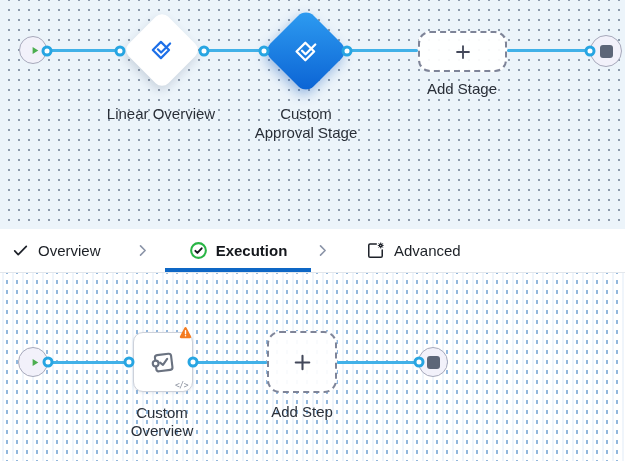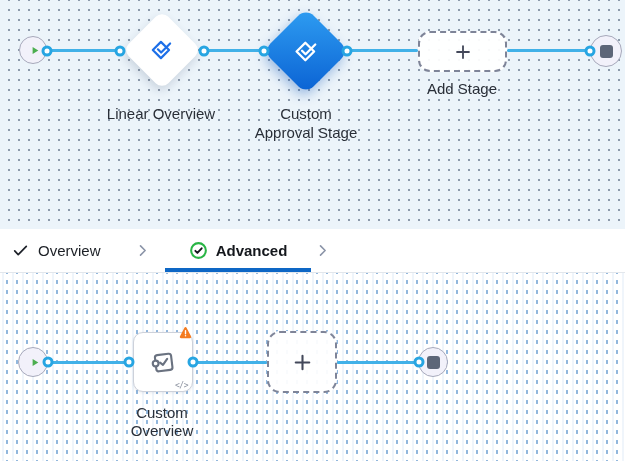--- a/index.html
+++ b/index.html
@@ -138,30 +138,41 @@
     </span>
 
     <div class="tab tab-active" style="left:165px;width:146px;justify-content:center">
       <span>
         <svg width="19" height="19" viewBox="0 0 24 24">
           <circle cx="12" cy="12" r="9.3" fill="#fff" stroke="#29b545" stroke-width="2.6"></circle>
           <path d="M8 12.4l2.6 2.6 5.4-5.8" fill="none" stroke="#15181e" stroke-width="2.4" stroke-linecap="round" stroke-linejoin="round"></path>
         </svg>
       </span>
       <span class="gap" style="width:8px"></span>
-      <span class="tab-label">Advanced</span>
+      <span class="tab-label">Execution</span>
     </div>
     <div class="underline"></div>
 
     <span class="chevron-sep" style="left:314px">
       <svg width="17" height="17" viewBox="0 0 24 24" fill="none" stroke="#8b94a8" stroke-width="2.2" stroke-linecap="round" stroke-linejoin="round">
           <path d="M9.2 5.5l6.5 6.5-6.5 6.5"></path>
         </svg>
     </span>
 
+    <div class="tab" style="left:366px">
+      <span>
+        <svg width="19" height="19" viewBox="0 0 24 24" fill="none" stroke="#1d2129" stroke-width="1.9" stroke-linecap="round">
+          <path d="M20.5 11.5V19a1.6 1.6 0 0 1-1.6 1.6H5.1A1.6 1.6 0 0 1 3.5 19V5.4A1.6 1.6 0 0 1 5.1 3.8H13"></path>
+          <circle cx="18.6" cy="5.6" r="1.6"></circle>
+          <path stroke-width="1.2" d="M18.6 2.4v1.2M18.6 7.7v1.2M15.4 5.6h1.2M21.8 5.6h-1.2M16.3 3.3l.9.9M20.9 7.9l-.9-.9M20.9 3.3l-.9.9M16.3 7.9l.9-.9"></path>
+        </svg>
+      </span>
+      <span class="gap"></span>
+      <span class="tab-label">Advanced</span>
+    </div>
   </div>
 
   <div class="canvas step-canvas">
 
     <div class="edge" style="left:48px;top:87.5px;width:81px"></div>
     <div class="edge" style="left:193px;top:87.5px;width:74px"></div>
     <div class="edge" style="left:337px;top:87.5px;width:82px"></div>
 
     <div class="circle-node" style="left:18px;top:74px;width:30px;height:30px">
       <span style="margin-left:2px;display:flex">
@@ -195,20 +206,21 @@
       <span>Overview</span>
     </div>
 
     <div class="add-box" style="left:267px;top:58px;width:70px;height:62px;border-radius:13px">
       <span>
         <svg width="25" height="25" viewBox="0 0 24 24" fill="none" stroke="#43485a" stroke-width="2" stroke-linecap="round">
           <path d="M12 5.5v13M5.5 12h13"></path>
         </svg>
       </span>
     </div>
+    <div class="node-label" style="left:242px;top:130px;width:120px">Add Step</div>
 
     <div class="circle-node" style="left:418px;top:74px;width:30px;height:30px">
       <span class="end-square"></span>
     </div>
 
     <div class="ring" style="left:48px;top:89px"></div>
     <div class="ring" style="left:129px;top:89px"></div>
     <div class="ring" style="left:193px;top:89px"></div>
     <div class="ring" style="left:419px;top:89px"></div>
   </div>

